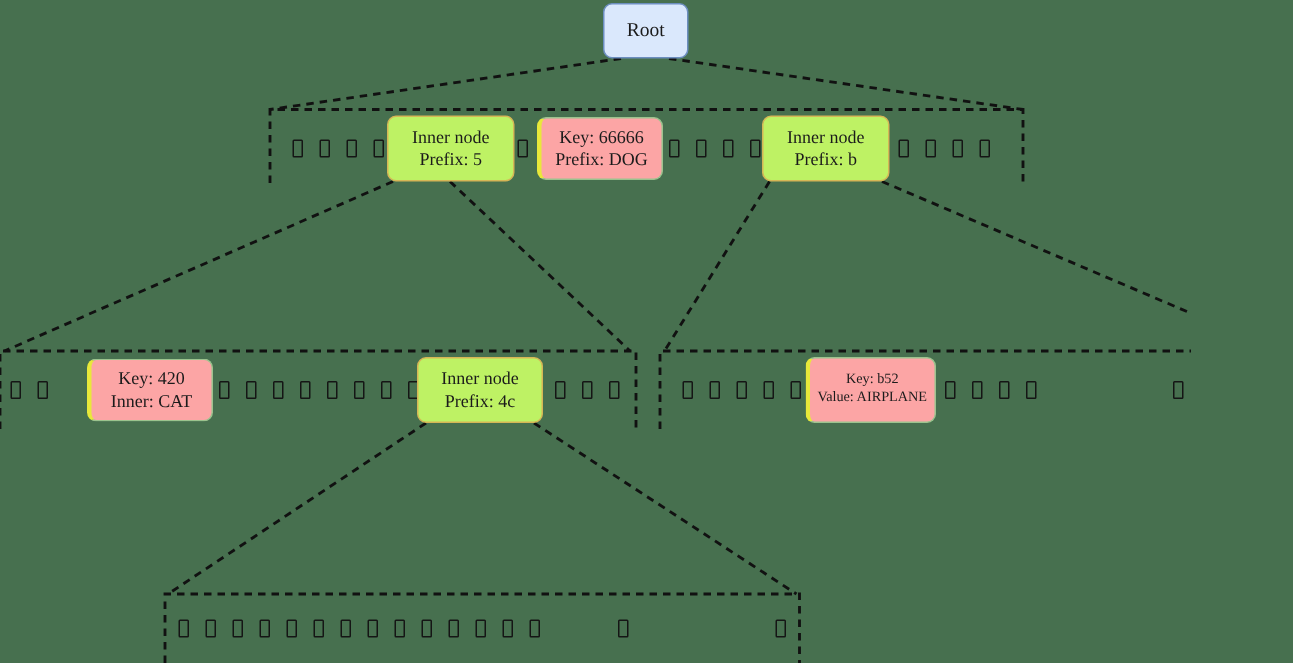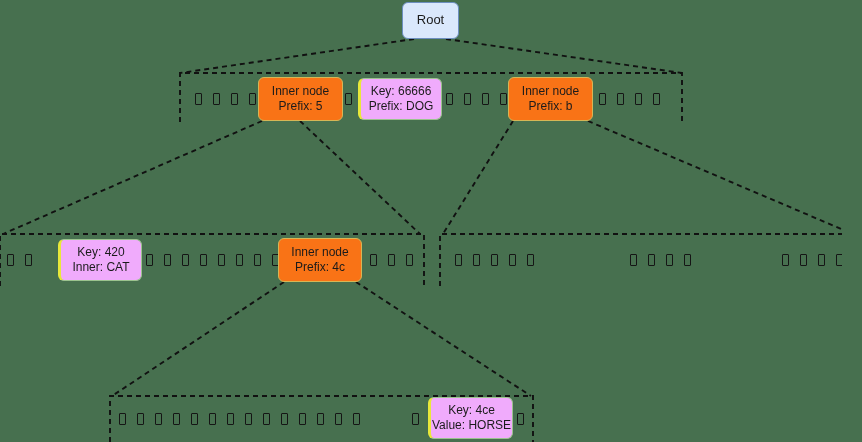--- a/index.html
+++ b/index.html
@@ -5,22 +5,21 @@
   html, body {
     margin: 0; padding: 0;
     background: #47704f;
   }
   #root-canvas {
     position: relative;
     width: 794px;
     height: 442px;
     background: #47704f;
     overflow: hidden;
-    font-family: Liberation Sans, sans-serif;
-    padding-left: 48px;
+    font-family: Liberation Serif, serif;
   }
   #edges {
     position: absolute;
     left: 0; top: 0;
     width: 862px; height: 442px;
     pointer-events: none;
   }
   .node {
     position: absolute;
     box-sizing: border-box;
@@ -33,26 +32,26 @@
     color: #1b1b1b;
     line-height: 1.25;
     z-index: 5;
   }
   .node-root {
     background: #dae8fc;
     border: 1px solid #6c8ebf;
     font-size: 13px;
   }
   .node-inner {
-    background: #f97316;
+    background: #bef264;
     border: 1px solid #d6b656;
     font-size: 12px;
   }
   .node-leaf {
-    background: #f0abfc;
+    background: #fca5a5;
     border: 1px solid #9bc38e;
     border-left: 3px solid #e8e83a;
     font-size: 12px;
   }
   .node-leaf.small { font-size: 9.5px; }
   .node-line { display: block; white-space: nowrap; }
 
   .slot-row {
     position: absolute;
     display: flex;
@@ -172,20 +171,24 @@
       <span class="slot"></span>
     </div>
   <div class="slot-row" style="left: 455px; top: 254px;">
       <span class="slot"></span>
       <span class="slot"></span>
       <span class="slot"></span>
       <span class="slot"></span>
       <span class="slot"></span>
     </div>
 
+  <div class="node node-leaf small" style="left: 537px; top: 238px; width: 87px; height: 44px;">
+    <span class="node-line">Key: b52</span>
+    <span class="node-line">Value: AIRPLANE</span>
+  </div>
 
   <div class="slot-row" style="left: 630px; top: 254px;">
       <span class="slot"></span>
       <span class="slot"></span>
       <span class="slot"></span>
       <span class="slot"></span>
     </div>
 
 
   <div class="slot-row" style="left: 782px; top: 254px;">
@@ -211,22 +214,18 @@
       <span class="slot"></span>
       <span class="slot"></span>
       <span class="slot"></span>
     </div>
 
 
   <div class="slot-row" style="left: 412px; top: 413px;">
       <span class="slot"></span>
     </div>
 
-  <div class="node node-leaf" style="left: 428px; top: 397px; width: 85px; height: 42px;">
-    <span class="node-line">Key: 4ce</span>
-    <span class="node-line">Value: HORSE</span>
-  </div>
 
   <div class="slot-row" style="left: 517px; top: 413px;">
       <span class="slot"></span>
     </div>
 
 </div>
 
 </body></html>

